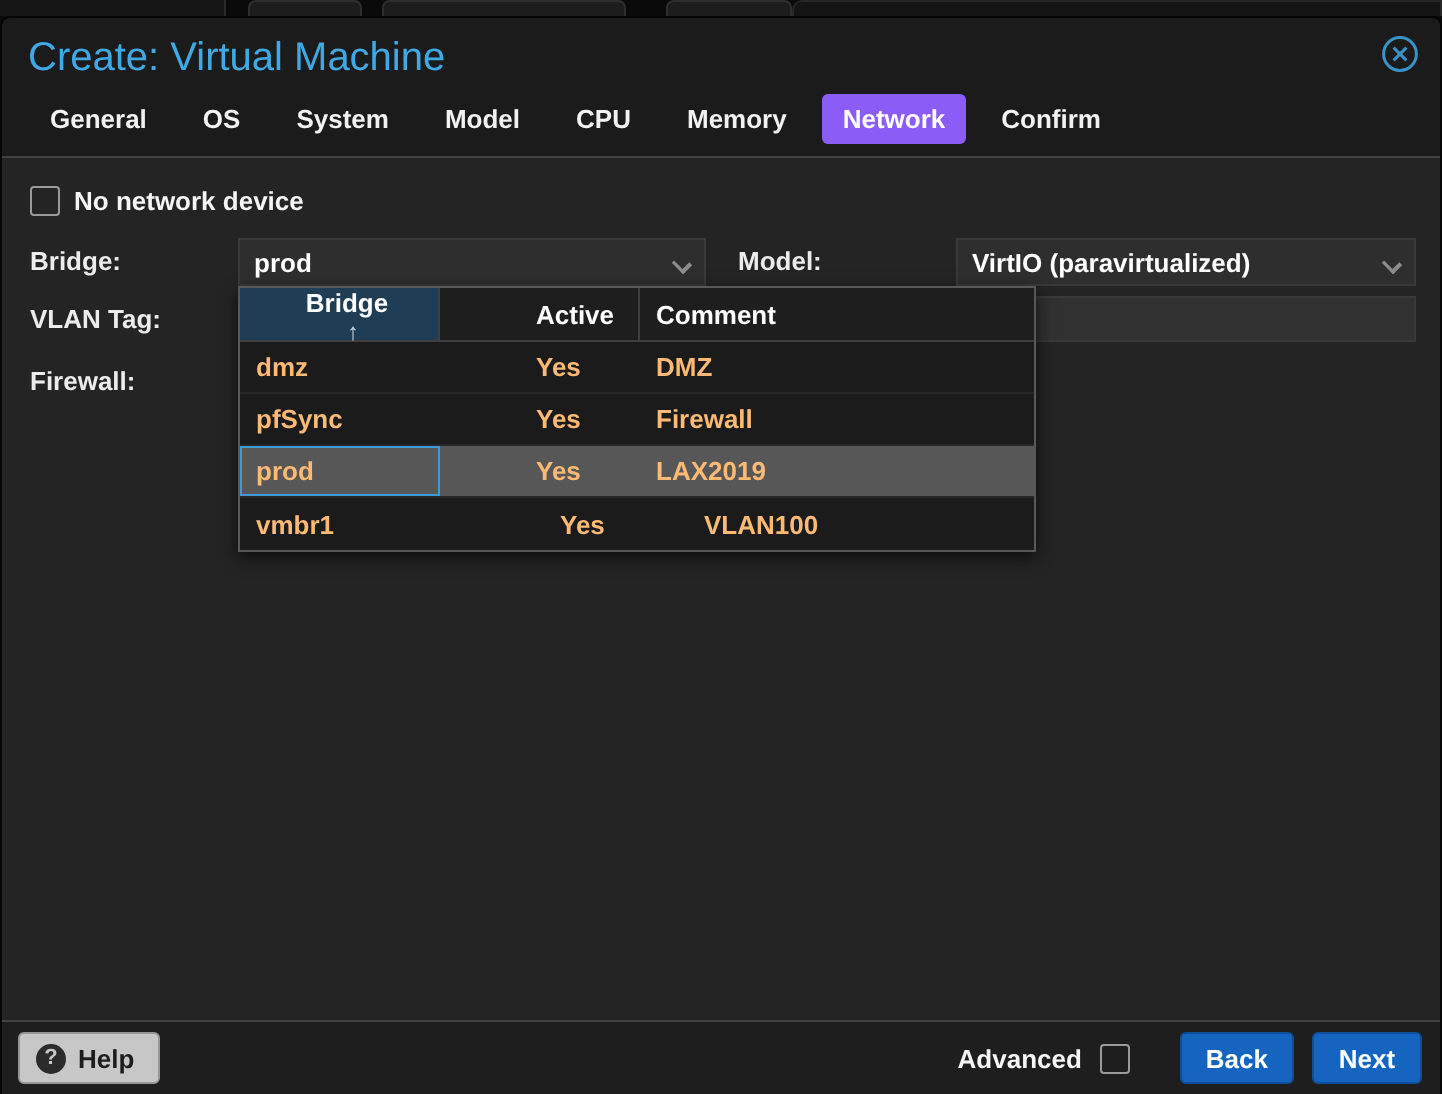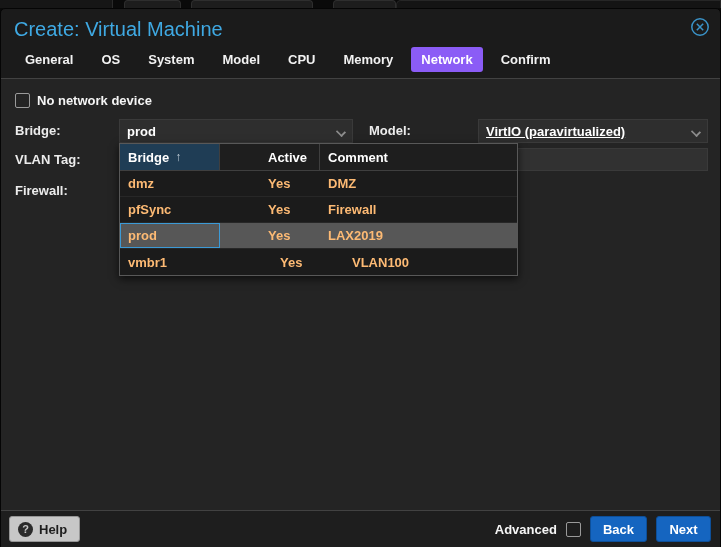--- a/index.html
+++ b/index.html
@@ -49,21 +49,21 @@
     transform:rotate(45deg) scale(1,0.8);
   }
   
   .dropdown {
     position:absolute; left:118px; top:64px; width:399px; height:133px;
     background:#1b1b1b; border:1px solid #585858; z-index:5;
     box-shadow:0 3px 8px rgba(0,0,0,0.65);
   }
   .gridhead { display:flex; height:27px; border-bottom:1px solid #3f3f3f; background:#1e1e1e; }
   .gh-cell { display:flex; align-items:center; padding-left:8px; font-weight:700; color:#ffffff; border-right:1px solid #3f3f3f; }
-  .gh-cell.sorted { background:#1f3d55; }
+  .gh-cell.sorted { background:#1f3d55;flex-direction:column; }
   .gh-cell:last-child { border-right:none; }
   .sort-arrow { margin-left:6px; font-weight:400; color:#c2cfd9; font-size:12px; }
   .grow { display:flex; height:26px; border-bottom:1px solid #272727; cursor:pointer; }
   .grow:last-child { border-bottom:none;gap:12px; }
   .grow.selected { background:#575757; }
   .g-cell { display:flex; align-items:center; padding-left:8px; font-weight:700; color:#fdba74; }
   .grow.selected .g-cell.focused { box-shadow:inset 0 0 0 1px #3c9ad6; }
   .c1 { width:100px; } .c2 { width:60px;margin-left:40px; } .c3 { flex:1; }
   
   .footer { position:absolute; left:0; top:502px; width:719px; height:36px; background:#1e1e1e; }
@@ -78,21 +78,21 @@
   }
   .footer-right {
     position:absolute; right:9px; top:5px; height:26px; display:flex; align-items:center; gap:9px;
   }
   .adv-lbl { font-weight:700; color:#f5f5f5; }
   .btn {
     min-width:55px; height:26px; background:#1565c0; border:1px solid #0d4f99; border-radius:3px;
     color:#ffffff; font-weight:700; display:flex; align-items:center; justify-content:center;
     padding:0 12px; cursor:pointer;
   }
-  .btn.back { margin-left:0; }
+  .btn.back { margin-left:16px; }
 </style>
 </head>
 <body>
 
 <div class="bg-panel" style="left:0;width:113px;border-right:1px solid #2a2a2a;"></div>
 <div class="bg-frag" style="left:124px;width:57px;"></div>
 <div class="bg-frag" style="left:191px;width:122px;"></div>
 <div class="bg-frag" style="left:333px;width:63px;"></div>
 <div class="bg-panel" style="left:396px;width:325px;border:1px solid #262626;border-bottom:none;border-radius:5px 0 0 0;background:#141414;"></div>
 
@@ -126,21 +126,21 @@
       <span class="lbl">No network device</span>
     </div>
 
     <div class="f-label" style="left:14px; top:44px;">Bridge:</div>
     <div class="field" style="left:118px; top:40px; width:234px;">
       <span>prod</span>
       <span class="chev"></span>
     </div>
 
     <div class="f-label" style="left:368px; top:44px;">Model:</div>
-    <div class="field" style="left:477px; top:40px; width:230px;text-decoration:underline;">
+    <div class="field" style="left:477px; top:40px; width:230px;">
       <span>VirtIO (paravirtualized)</span>
       <span class="chev"></span>
     </div>
 
     <div class="f-label" style="left:14px; top:73px;">VLAN Tag:</div>
     <div class="field" style="left:477px; top:69px; width:230px; height:23px; background:#313131;">
       <span></span>
     </div>
 
     <div class="f-label" style="left:14px; top:104px;">Firewall:</div>

